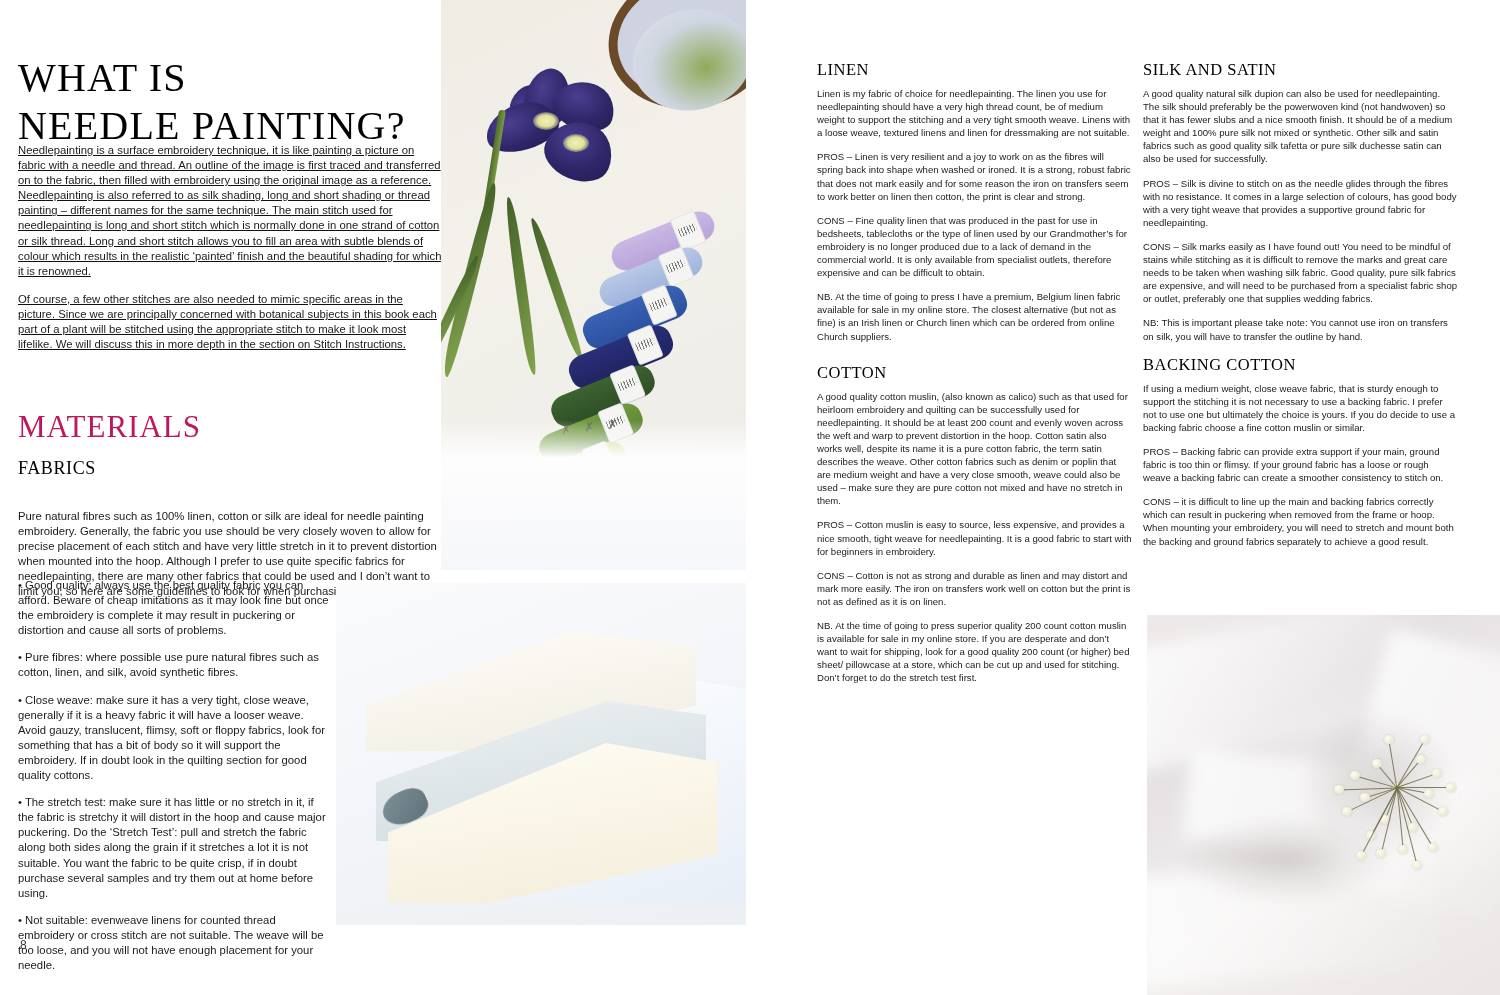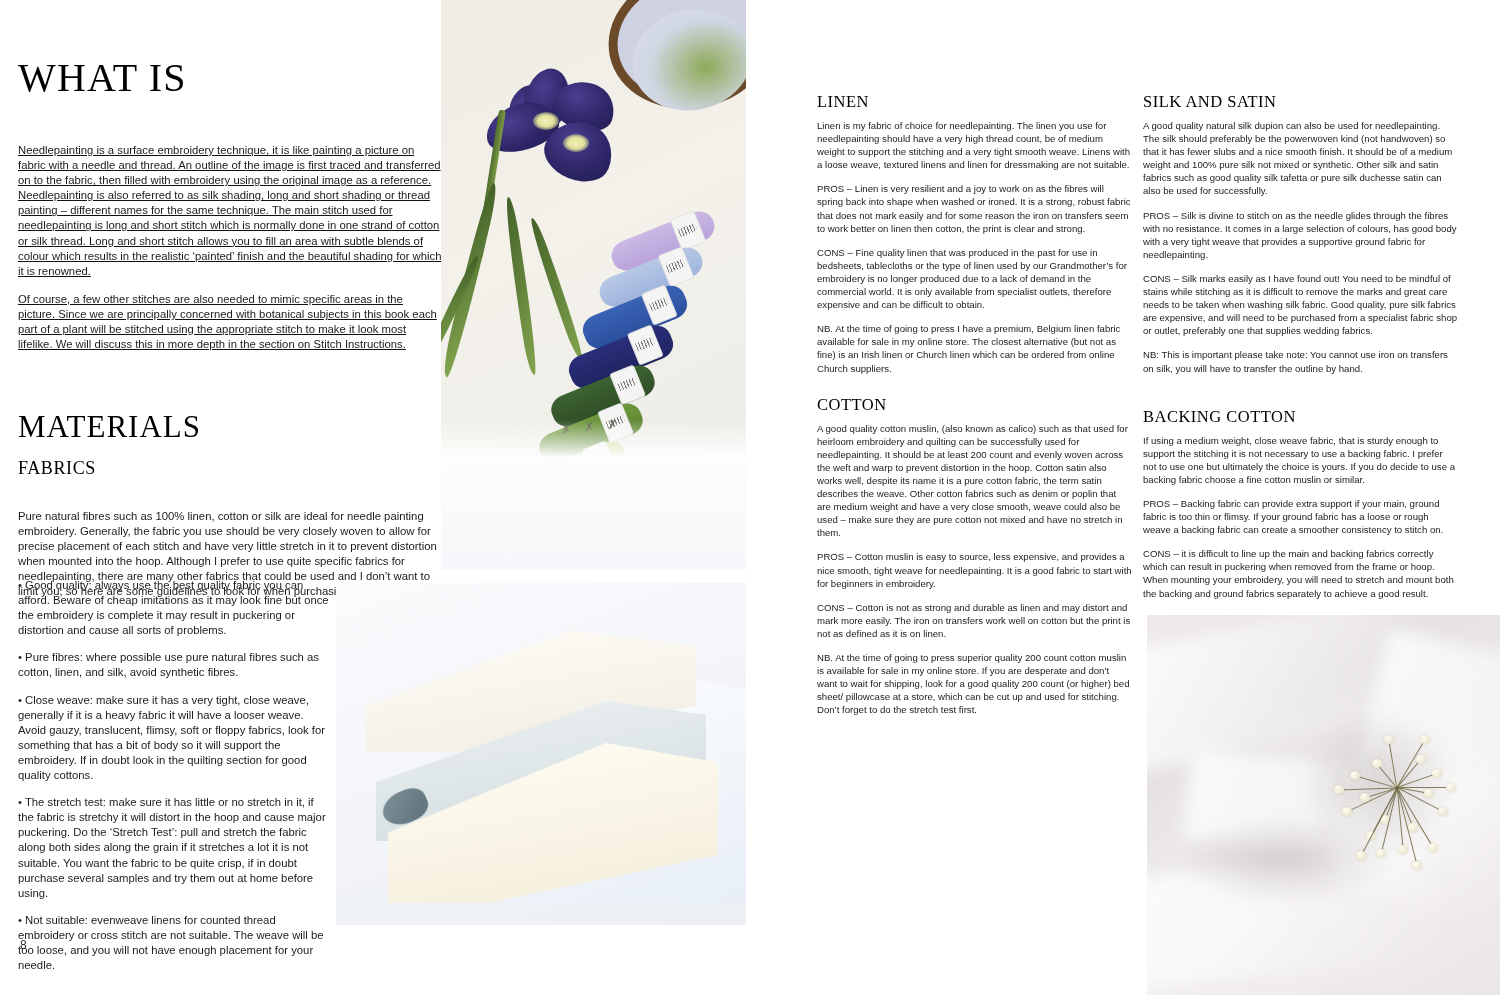--- a/index.html
+++ b/index.html
@@ -66,21 +66,21 @@
   p.body:last-child { margin-bottom: 0; }
 
   .materials-head {
     position: absolute;
     left: 18px;
     top: 410px;
     font-family: "Liberation Serif", serif;
     font-size: 31px;
     line-height: 34px;
     letter-spacing: 1px;
-    color: #000000;
+    color: #be185d;
   }
 
   .fabrics-head {
     position: absolute;
     left: 18px;
     top: 458px;
     font-family: "Liberation Serif", serif;
     font-size: 18px;
     line-height: 20px;
     letter-spacing: 0.6px;
@@ -314,32 +314,33 @@
     color: #000;
     margin: 0 0 7px 0;
     font-weight: 400;
   }
   .col p.body {
     font-size: 9.6px;
     line-height: 13.1px;
     margin-bottom: 11px;
     color: #1b1b1b;
   }
-  .sec-block { margin-bottom: 12px; margin-top: 32px; }
+  .sec-block { margin-bottom: 12px; }
   .sec-block.cotton { margin-top: 20px; }
 </style>
 </head>
 <body>
 
 <div class="spread">
 
   <div class="page-left">
 
     <div class="title-block">
       <div class="title-line">WHAT IS</div>
+      <div class="title-line">NEEDLE PAINTING?</div>
     </div>
 
     <div class="intro">
       <p class="body">Needlepainting is a surface embroidery technique, it is like painting a picture on fabric with a needle and thread.  An outline of the image is first traced and transferred on to the fabric, then filled with embroidery using the original image as a reference.  Needlepainting is also referred to as silk shading, long and short shading or thread painting – different names for the same technique.  The main stitch used for needlepainting is long and short stitch which is normally done in one strand of cotton or silk thread.  Long and short stitch allows you to fill an area with subtle blends of colour which results in the realistic ‘painted’ finish and the beautiful shading for which it is renowned.</p>
       <p class="body">Of course, a few other stitches are also needed to mimic specific areas in the picture.  Since we are principally concerned with botanical subjects in this book each part of a plant will be stitched using the appropriate stitch to make it look most lifelike.  We will discuss this in more depth in the section on Stitch Instructions.</p>
     </div>
 
     <div class="materials-head">MATERIALS</div>
     <div class="fabrics-head">FABRICS</div>
 

